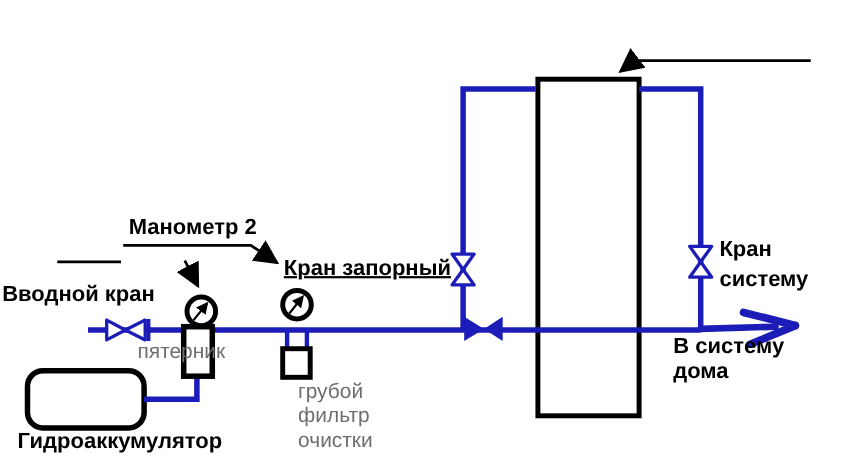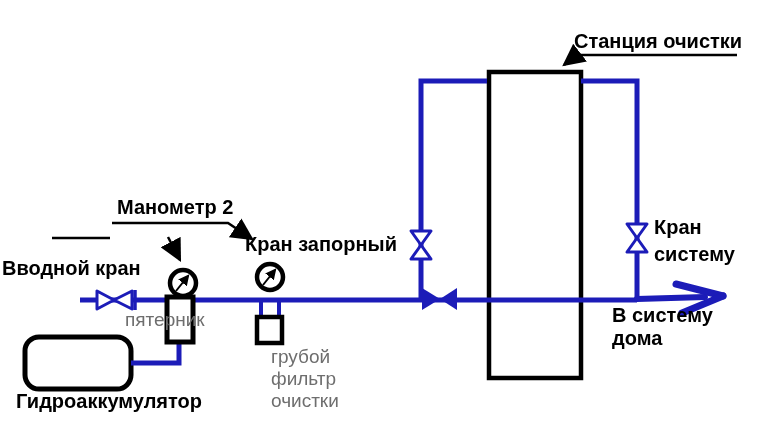--- a/index.html
+++ b/index.html
@@ -96,28 +96,27 @@
       <circle cx="270" cy="277" r="13" class="blk-box" stroke-width="4.5"></circle>
       <line class="needle" x1="263" y1="285" x2="275" y2="270" marker-end="url(#nh)"></line>
     </g>
 
     <line class="ann" x1="52" y1="238" x2="110" y2="238"></line>
     <path class="ann" d="M168,237 L180,260" marker-end="url(#ah)"></path>
     <path class="ann" d="M112,223 H228 L252,239" marker-end="url(#ah)"></path>
     <path class="ann" d="M737,55 H577 L564,65" marker-end="url(#ah)"></path>
   </svg>
 
-  <div class="lbl" style="left:574px;top:30px;">Станция очистки</div>
 
   <div class="lbl" style="left:117px;top:196px;">Манометр 2</div>
 
 
   <div class="lbl" style="left:2px;top:257px;">Вводной кран</div>
 
-  <div class="lbl" style="left:245px;top:233px;">Кран запорный</div>
+  <div class="lbl" style="left:258px;top:233px;text-decoration:underline;">Кран запорный</div>
 
   <div class="lbl-gray" style="left:111px;top:309px;">пятерник</div>
 
   <div class="lbl" style="left:16px;top:390px;text-align:center;">Гидроаккумулятор</div>
 
   <div class="lbl-gray" style="left:257px;top:346px;">
     <div>грубой</div>
     <div>фильтр</div>
     <div>очистки</div>
   </div>

